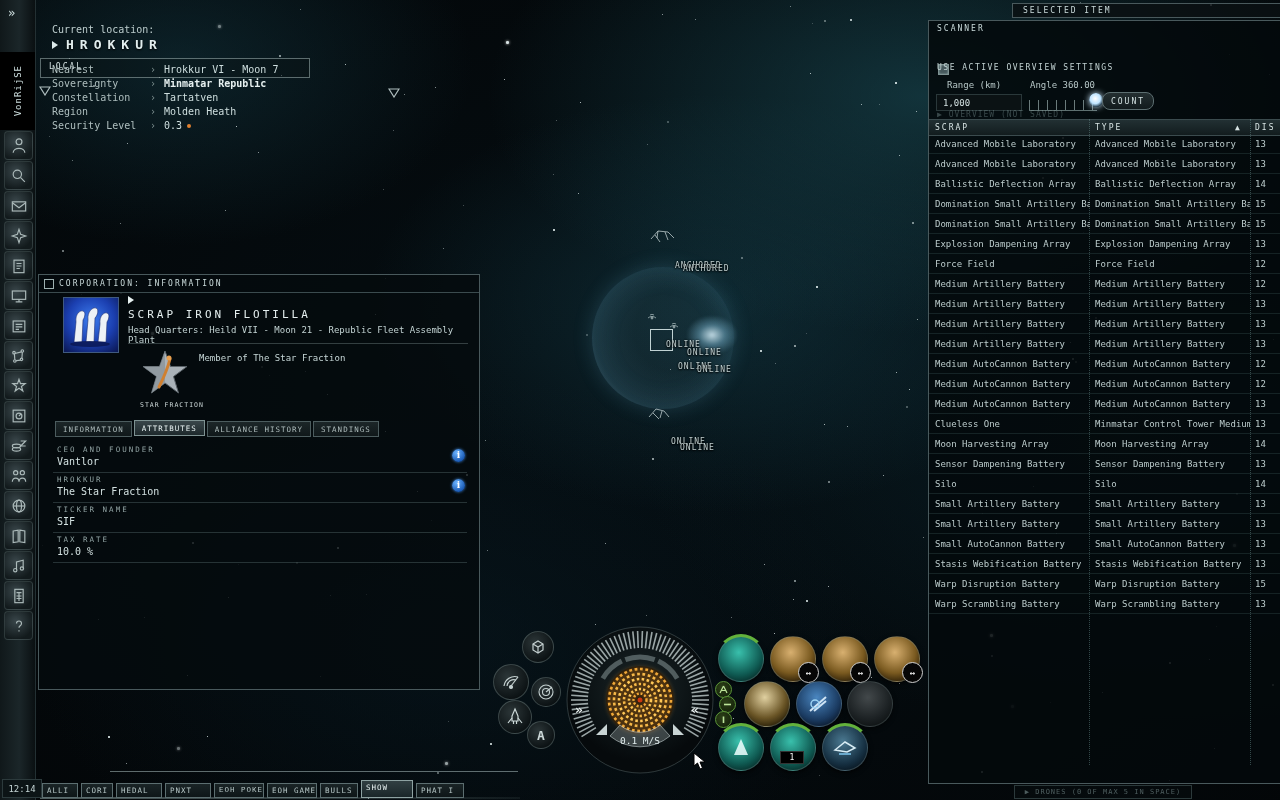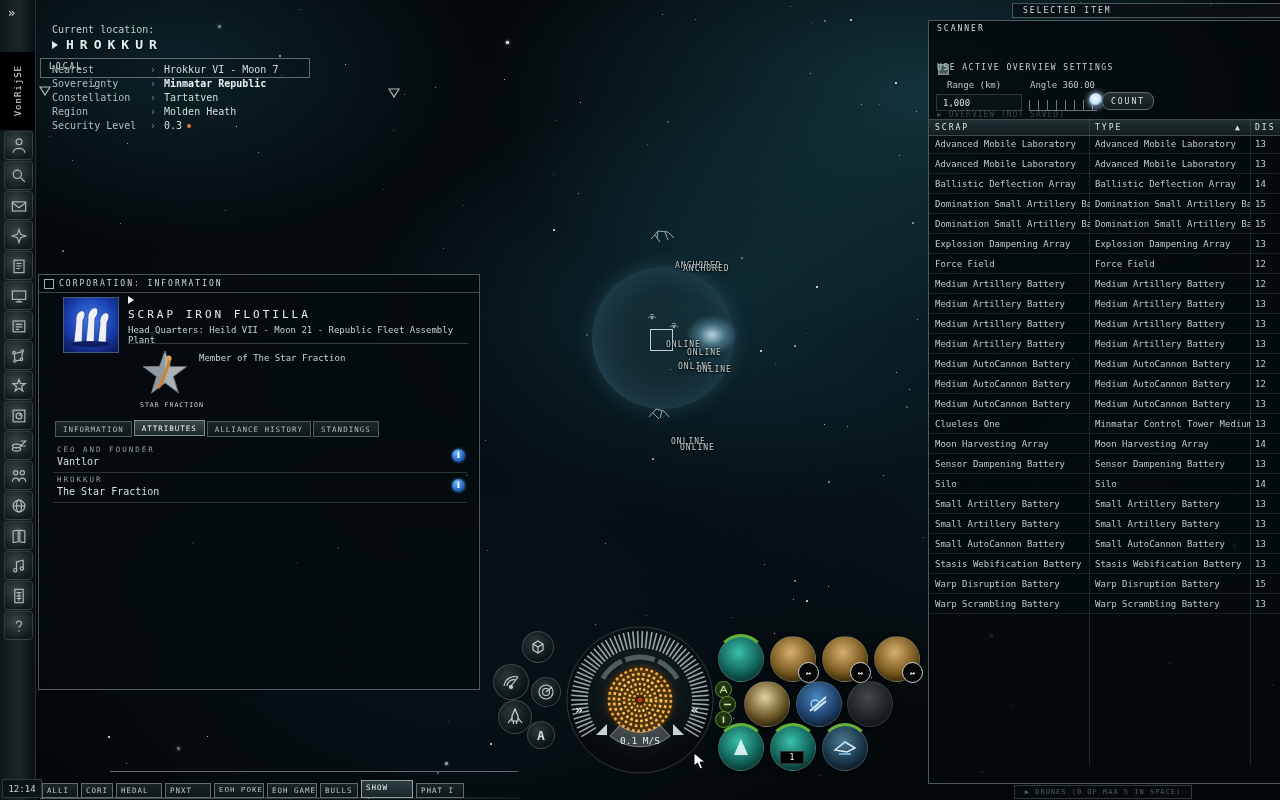--- a/index.html
+++ b/index.html
@@ -563,20 +563,28 @@
       <div class="arow">
         <span class="alab">CEO AND FOUNDER</span>
         <span class="aval">Vantlor</span>
         <span class="info-i">i</span>
       </div>
       <div class="arow">
         <span class="alab">HROKKUR</span>
         <span class="aval">The Star Fraction</span>
         <span class="info-i">i</span>
       </div>
+      <div class="arow">
+        <span class="alab">TICKER NAME</span>
+        <span class="aval">SIF</span>
+      </div>
+      <div class="arow">
+        <span class="alab">TAX RATE</span>
+        <span class="aval">10.0 %</span>
+      </div>
     </div>
 </div>
 
 <div class="win" id="selitem">
   <span class="wtitle">SELECTED ITEM</span>
 </div>
 
 <div class="win" id="scanner">
   <span class="wtitle">SCANNER</span>
   <span id="scan-check"></span>

